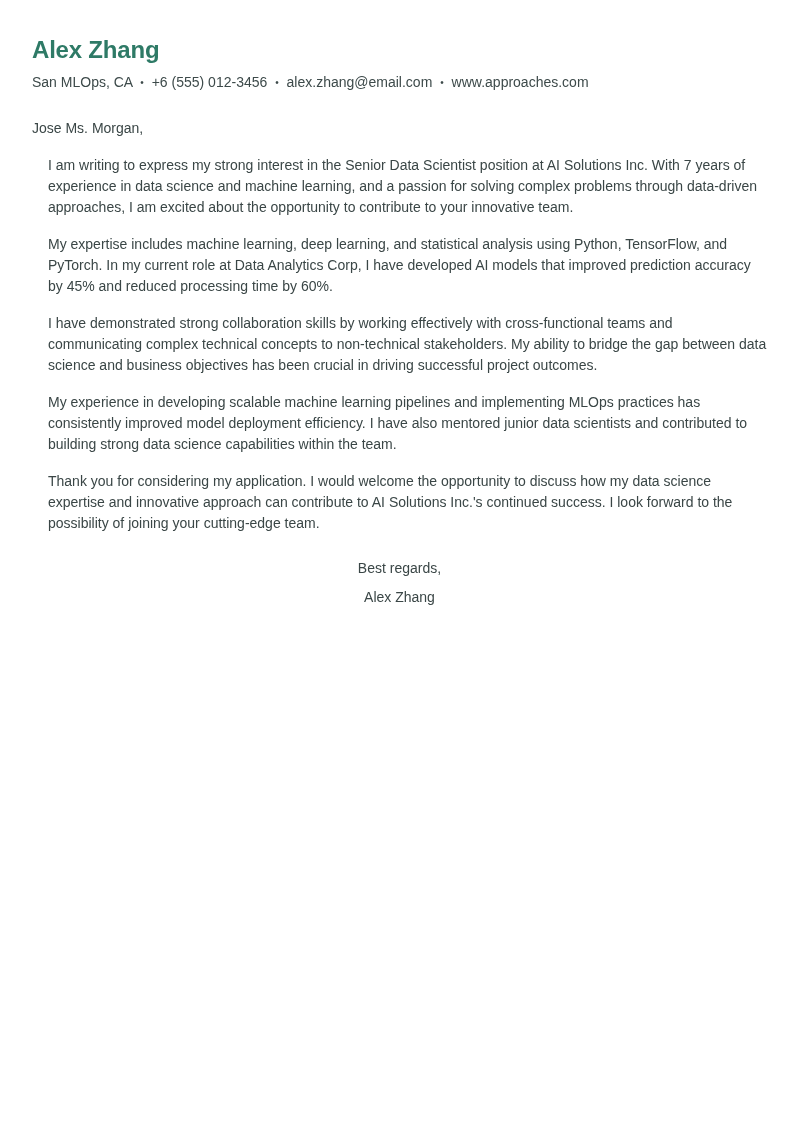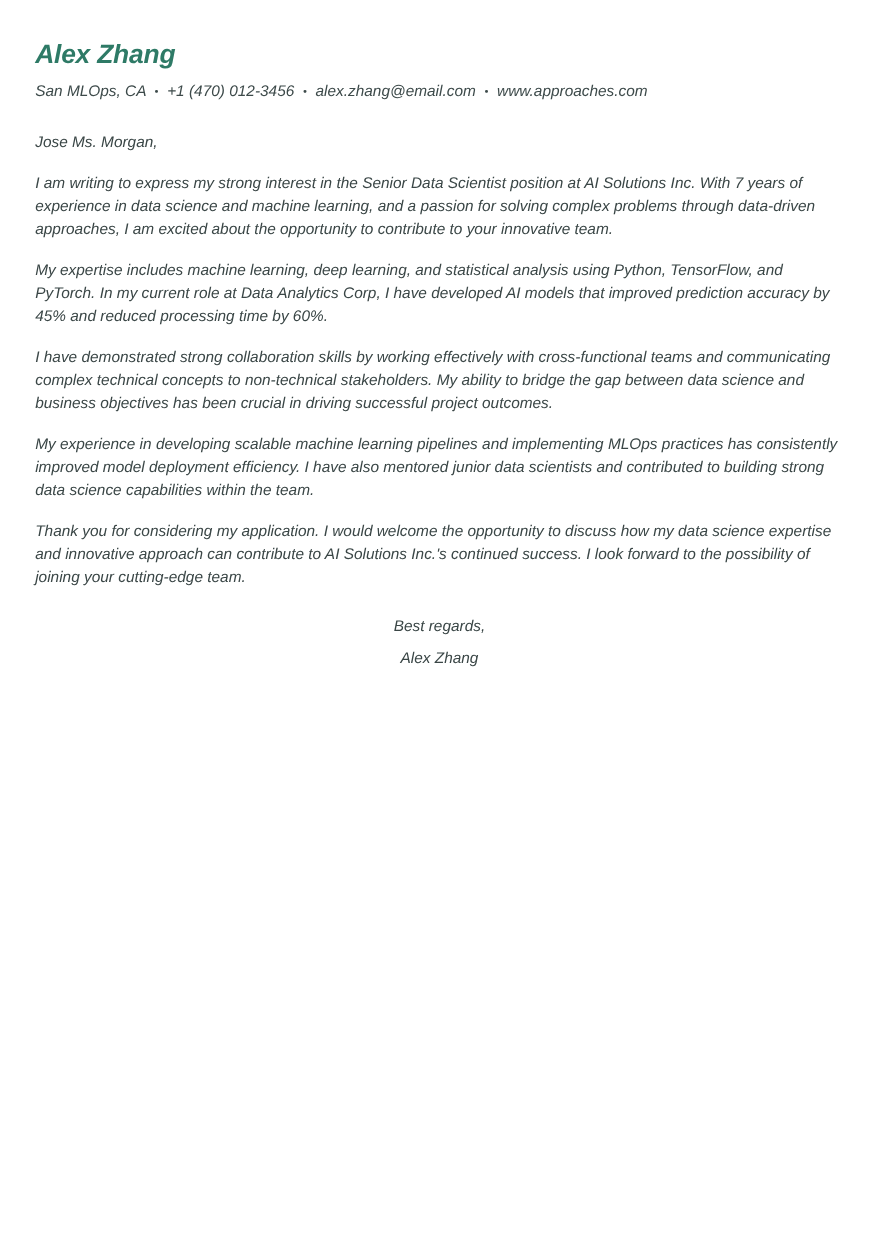--- a/index.html
+++ b/index.html
@@ -13,21 +13,20 @@
       position: relative;
       overflow: hidden;
       font-family: "Liberation Sans", "DejaVu Sans", sans-serif;
       color: #3a4a4a;
     }
     .page {
       position: absolute;
       left: 32px;
       top: 34px;
       width: 735px;
-      font-style: italic;
     }
     .name {
       font-size: 24px;
       font-weight: bold;
       color: #2e7a66;
       margin: 0;
       line-height: 32px;
       letter-spacing: -0.2px;
     }
     .contact {
@@ -46,41 +45,41 @@
     .letter {
       margin-top: 25px;
       font-size: 14px;
       line-height: 21px;
       color: #3a4646;
     }
     .greeting {
       margin: 0 0 16px 0;
     }
     .para {
-      margin: 0 0 16px 0;
+      margin: 0 0 16px 16px;
     }
     .closing {
       margin-top: 24px;
       text-align: center;
     }
     .closing-line {
       margin: 0 0 8px 0;
       line-height: 21px;
     }
   </style>
 </head>
 <body>
 
 <div class="page">
   <header>
     <h1 class="name">Alex Zhang</h1>
     <div class="contact">
       <span>San MLOps, CA</span>
       <span class="sep">•</span>
-      <span>+1 (470) 012-3456</span>
+      <span>+6 (555) 012-3456</span>
       <span class="sep">•</span>
       <span>alex.zhang@email.com</span>
       <span class="sep">•</span>
       <span>www.approaches.com</span>
     </div>
   </header>
 
   <section class="letter">
     <p class="greeting">Jose Ms. Morgan,</p>
     <p class="para">I am writing to express my strong interest in the Senior Data Scientist position at AI Solutions Inc. With 7 years of experience in data science and machine learning, and a passion for solving complex problems through data-driven approaches, I am excited about the opportunity to contribute to your innovative team.</p>

